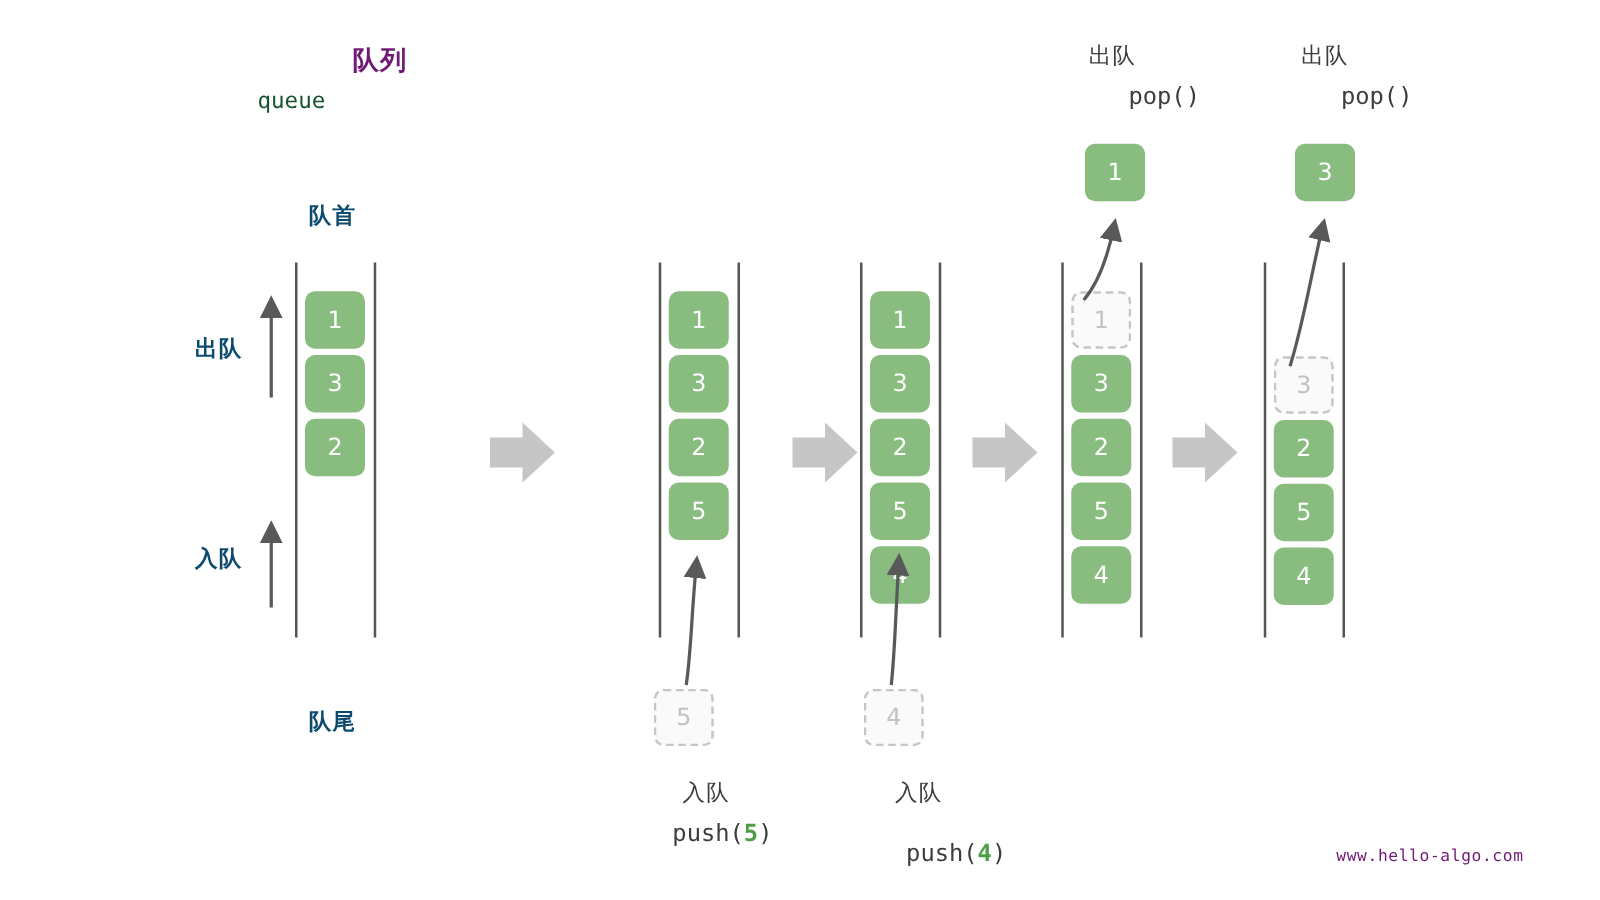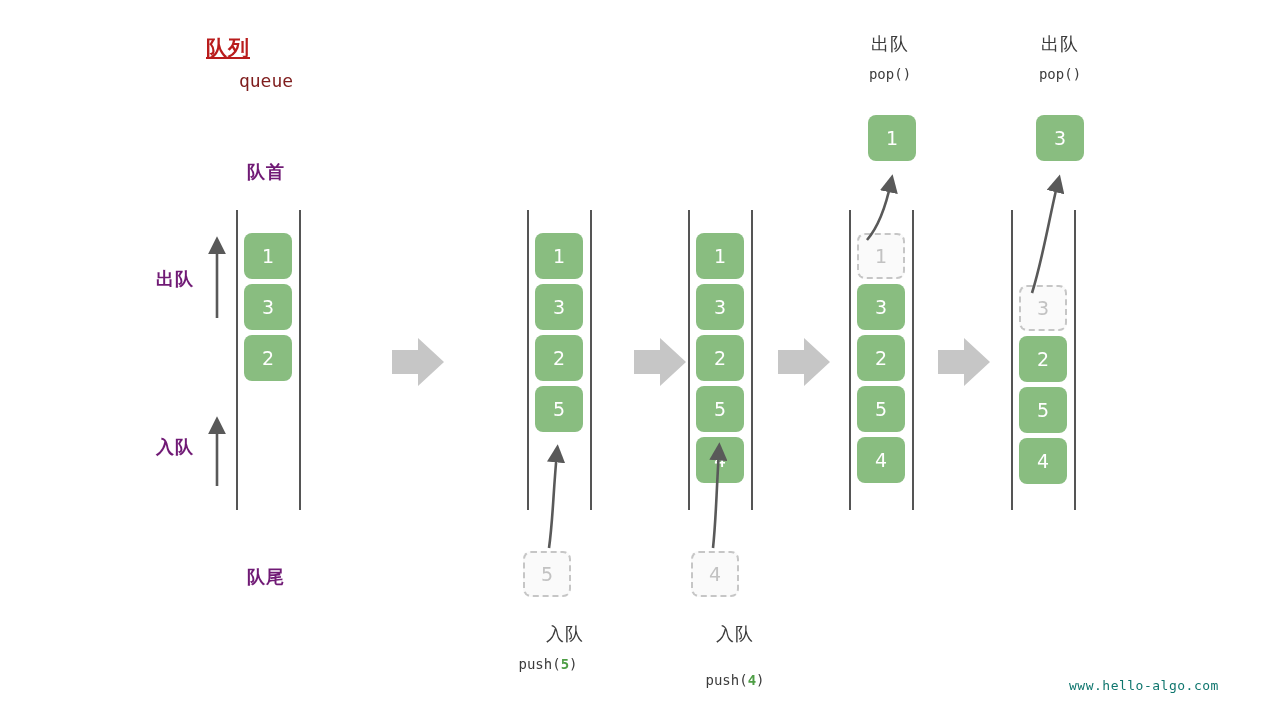--- a/index.html
+++ b/index.html
@@ -18,57 +18,56 @@
   .stage {
     position: absolute;
     inset: 0;
   }
   .abs { position: absolute; }
 
   
   .title-cn {
     font-size: 21px;
     font-weight: bold;
-    color: #b91c1c;
-    text-align: left;
+    color: #701a75;
+    text-align: right;
     letter-spacing: 1px;
-    text-decoration: underline;
   }
   .title-en {
     font-family: "DejaVu Sans Mono", "Liberation Mono", monospace;
     font-size: 18px;
-    color: #7f1d1d;
-    text-align: center;
+    color: #14532d;
+    text-align: left;
   }
   .label-bold {
     font-size: 18px;
     font-weight: bold;
-    color: #701a75;
+    color: #0c4a6e;
     text-align: center;
     letter-spacing: 1px;
   }
   .op-cn {
     font-size: 18px;
     color: #3c3c3c;
     text-align: center;
     letter-spacing: 1px;
   }
   .op-code {
     font-family: "DejaVu Sans Mono", "Liberation Mono", monospace;
-    font-size: 14px;
+    font-size: 19px;
     color: #3c3c3c;
-    text-align: center;
+    text-align: right;
     white-space: pre;
   }
   .op-code .num { color: #4e9e45; font-weight: bold; }
 
   .watermark {
     font-family: "DejaVu Sans Mono", "Liberation Mono", monospace;
     font-size: 13px;
-    color: #0f766e;
+    color: #701a75;
     letter-spacing: 0.5px;
   }
 
   
   .cell {
     width: 48px;
     height: 46px;
     border-radius: 8px;
     background: #89bd80;
     color: #ffffff;

